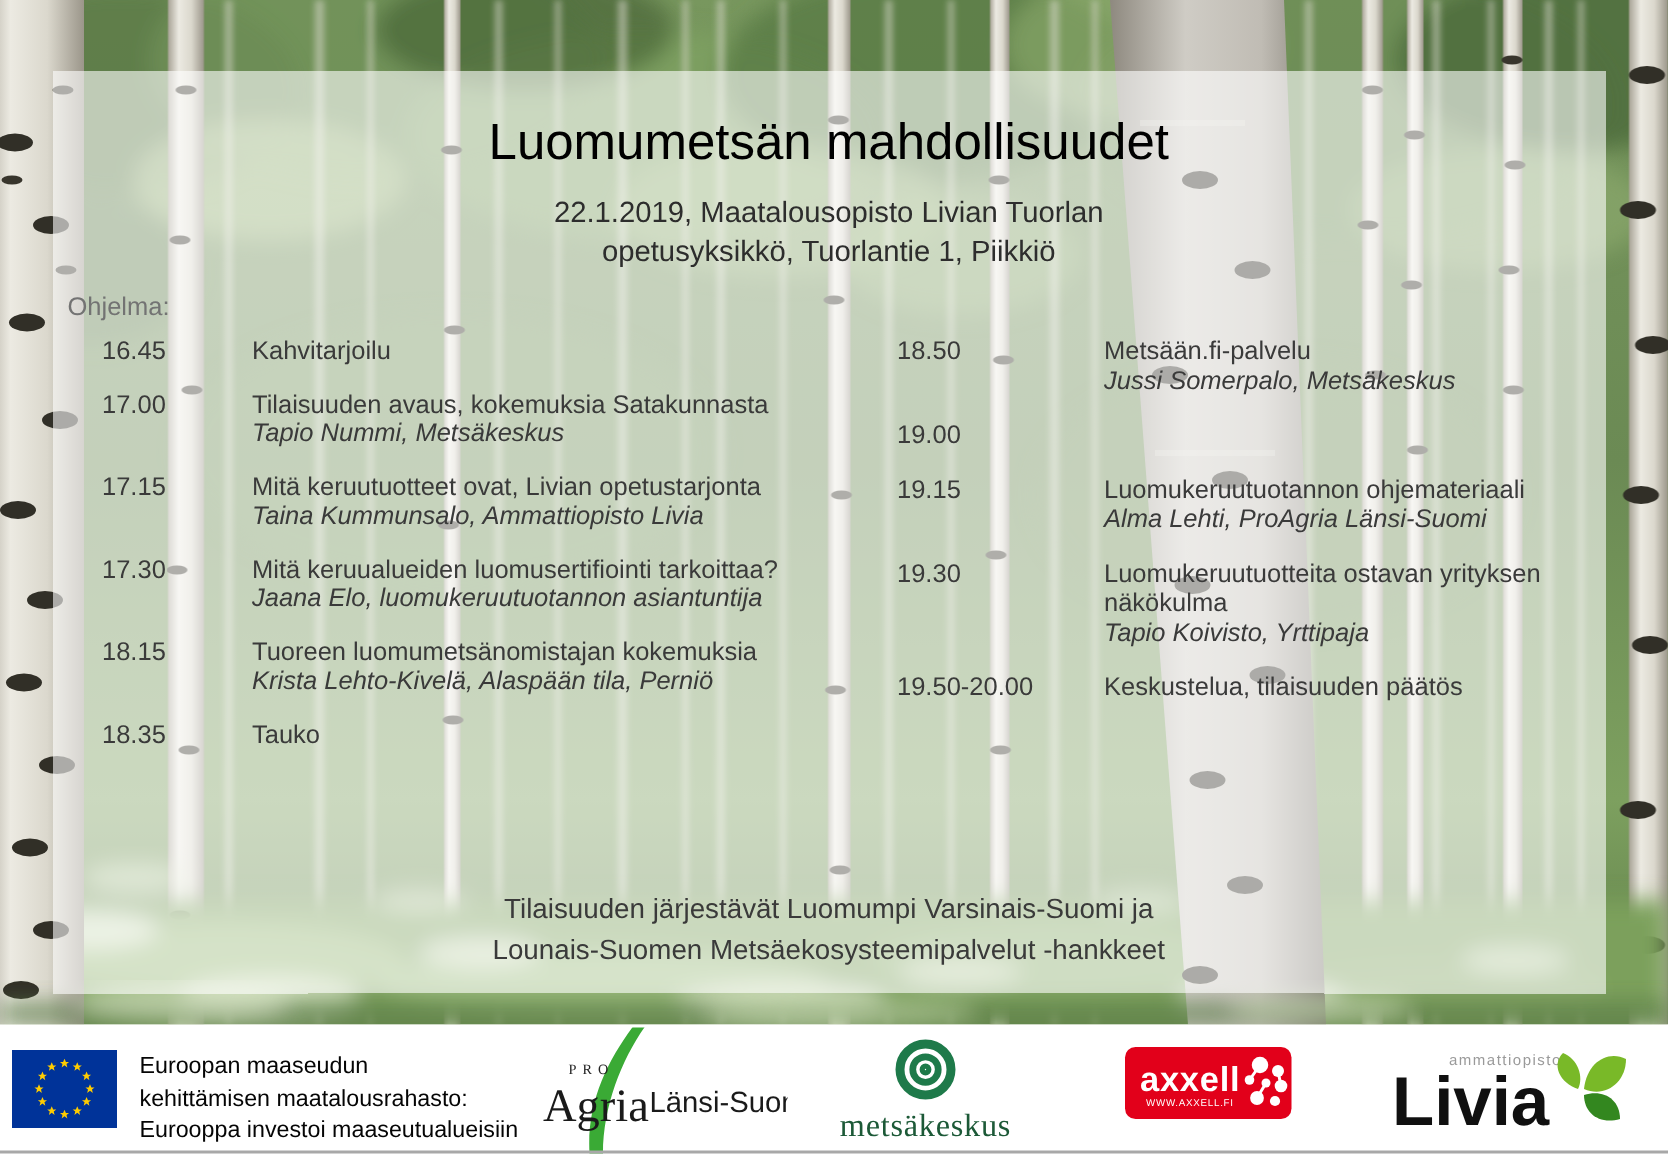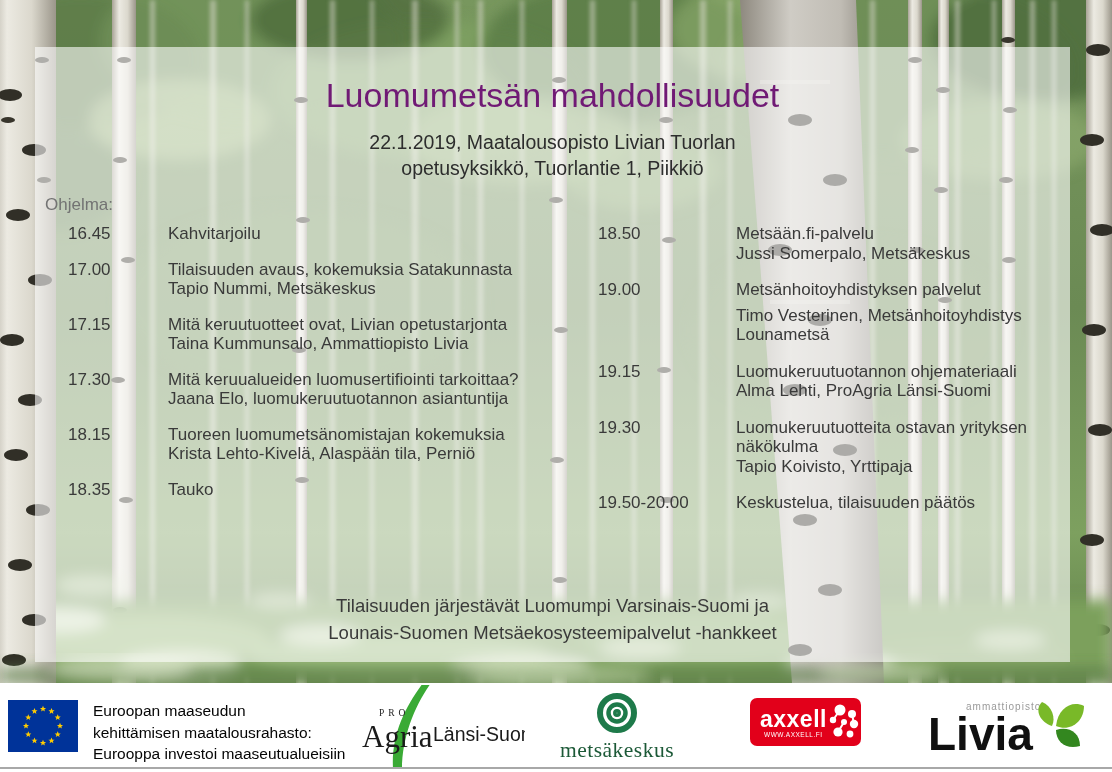--- a/index.html
+++ b/index.html
@@ -3,33 +3,33 @@
 <meta charset="utf-8">
 <style>
   html,body{margin:0;padding:0;background:#ffffff;}
   .poster{position:relative;width:1112px;height:772px;overflow:hidden;
           font-family:"Liberation Sans",sans-serif;background:#fff;}
   .bg{position:absolute;left:0;top:0;}
   
   .panel{position:absolute;left:35px;top:47px;width:1035px;height:615px;
          background:rgba(255,255,255,0.60);}
   .title{position:absolute;top:29px;left:0;width:100%;text-align:center;
-         font-size:34px;color:#701a75;}
+         font-size:34px;color:#000000;}
   .subtitle{position:absolute;top:82px;left:0;width:100%;text-align:center;
             font-size:19.5px;line-height:26px;color:#2d2d2d;}
   .ohjelma{position:absolute;left:10px;top:148px;font-size:17px;color:#737373;}
   .col{position:absolute;top:177px;font-size:17px;line-height:19.5px;color:#3a3a3a;}
   .col.left{left:33px;width:540px;}
   .col.right{left:563px;width:468px;}
   .row{display:flex;margin-bottom:16px;}
   .col.right .row{margin-bottom:17px;gap:36px;}
   .time{flex:0 0 100px;}
   .col.right .time{flex:0 0 102px;}
   .desc{flex:1;}
-  .speaker{}
+  .speaker{font-style:italic;}
   .speaker:empty{display:none;}
   .speaker.gap{margin-top:6px;}
   .row.closing{margin-bottom:0;}
   .organizers{position:absolute;top:545px;left:0;width:100%;text-align:center;
               font-size:18.5px;line-height:27px;color:#3a3a3a;}
   
   .footer{position:absolute;left:0;top:683px;width:1112px;height:88px;background:#fff;}
   .hr{position:absolute;left:0;bottom:2px;width:100%;height:2px;background:#a8a8a8;}
   .eu{position:absolute;left:8px;top:17px;display:flex;align-items:flex-start;}
   .eu-text{margin-left:15px;font-size:15.5px;line-height:21.5px;color:#050505;}
@@ -285,24 +285,20 @@
     <div class="col right">
       <div class="row">
         <div class="time">18.50</div>
         <div class="desc">
           <div class="ptitle">Metsään.fi-palvelu</div>
           <div class="speaker">Jussi Somerpalo, Metsäkeskus</div>
         </div>
       </div>
       <div class="row">
         <div class="time">19.00</div>
-        <div class="desc">
-          <div class="ptitle">Metsänhoitoyhdistyksen palvelut</div>
-          <div class="speaker gap">Timo Vesterinen, Metsänhoitoyhdistys Lounametsä</div>
-        </div>
       </div>
       <div class="row">
         <div class="time">19.15</div>
         <div class="desc">
           <div class="ptitle">Luomukeruutuotannon ohjemateriaali</div>
           <div class="speaker">Alma Lehti, ProAgria Länsi-Suomi</div>
         </div>
       </div>
       <div class="row">
         <div class="time">19.30</div>

